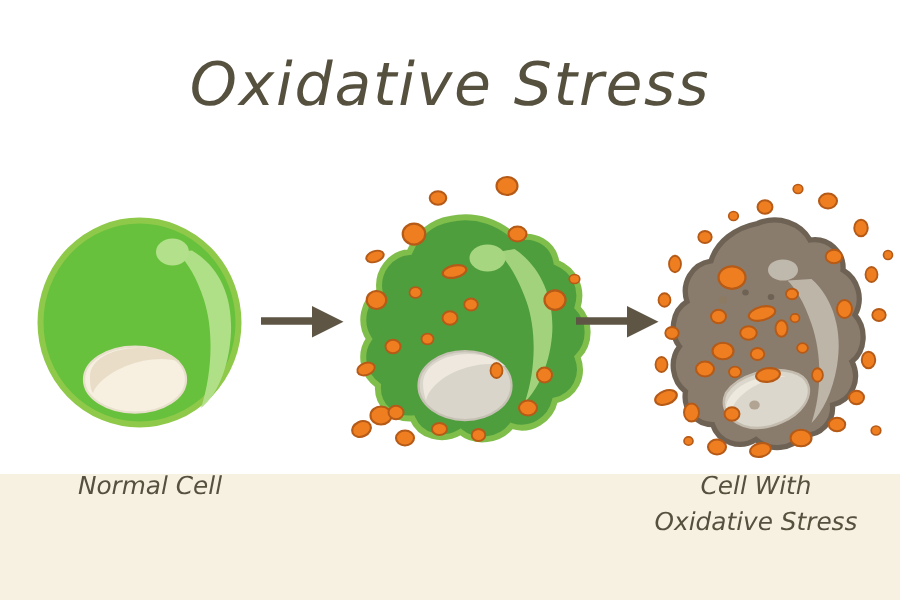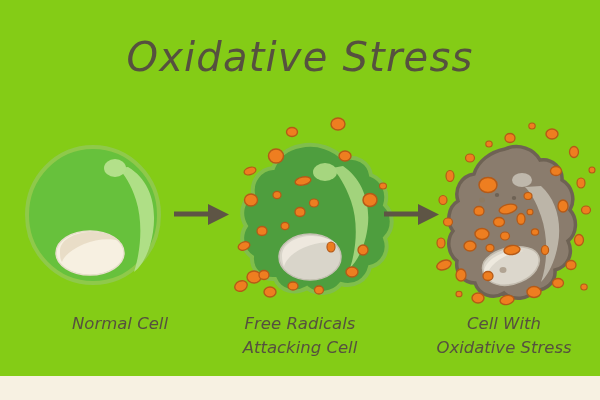--- a/index.html
+++ b/index.html
@@ -9,22 +9,22 @@
   body {
     width: 600px;
     height: 400px;
     background: #F7F1E2;
     font-family: "DejaVu Sans", sans-serif;
     overflow: hidden;
   }
   #stage {
     position: relative;
     width: 600px;
-    height: 376px;
-    background: #84cc16;
+    height: 316px;
+    background: #ffffff;
   }
   .title {
     position: absolute;
     top: 34px;
     left: 0;
     width: 600px;
     text-align: center;
     font-family: "DejaVu Sans", sans-serif;
     font-style: italic;
     font-weight: 400;
@@ -36,21 +36,21 @@
   .caption {
     position: absolute;
     text-align: center;
     font-family: "DejaVu Sans", sans-serif;
     font-style: italic;
     font-size: 16.5px;
     line-height: 24px;
     color: #56513F;
     white-space: pre-line;
   }
-  #caption-normal   { left: 0px;   top: 312px; width: 200px; margin-left: 20px; }
+  #caption-normal   { left: 0px;   top: 312px; width: 200px; }
   #caption-attack   { left: 200px; top: 312px; width: 200px; }
   #caption-stress   { left: 404px; top: 312px; width: 200px; }
 
   .scene-svg {
     position: absolute;
     left: 0;
     top: 0;
   }
 </style>
 </head>
@@ -210,19 +210,17 @@
         <ellipse cx="470" cy="158" rx="4.5" ry="4" fill="#EE7E20" stroke="#B55A17" stroke-width="1.2"></ellipse>
         <ellipse cx="489" cy="144" rx="3.2" ry="3" fill="#EE7E20" stroke="#B55A17" stroke-width="1.1"></ellipse>
         <ellipse cx="563" cy="206" rx="5" ry="6" fill="#EE7E20" stroke="#B55A17" stroke-width="1.3"></ellipse>
         <ellipse cx="556" cy="171" rx="5.5" ry="4.5" fill="#EE7E20" stroke="#B55A17" stroke-width="1.3"></ellipse>
       </g>
     </g>
   </svg>
 
   <div class="caption" id="caption-normal">Normal Cell</div>
 
-  <div class="caption" id="caption-attack">Free Radicals
-Attacking Cell</div>
 
   <div class="caption" id="caption-stress">Cell With
 Oxidative Stress</div>
 
 </div>
 
 </body></html>

